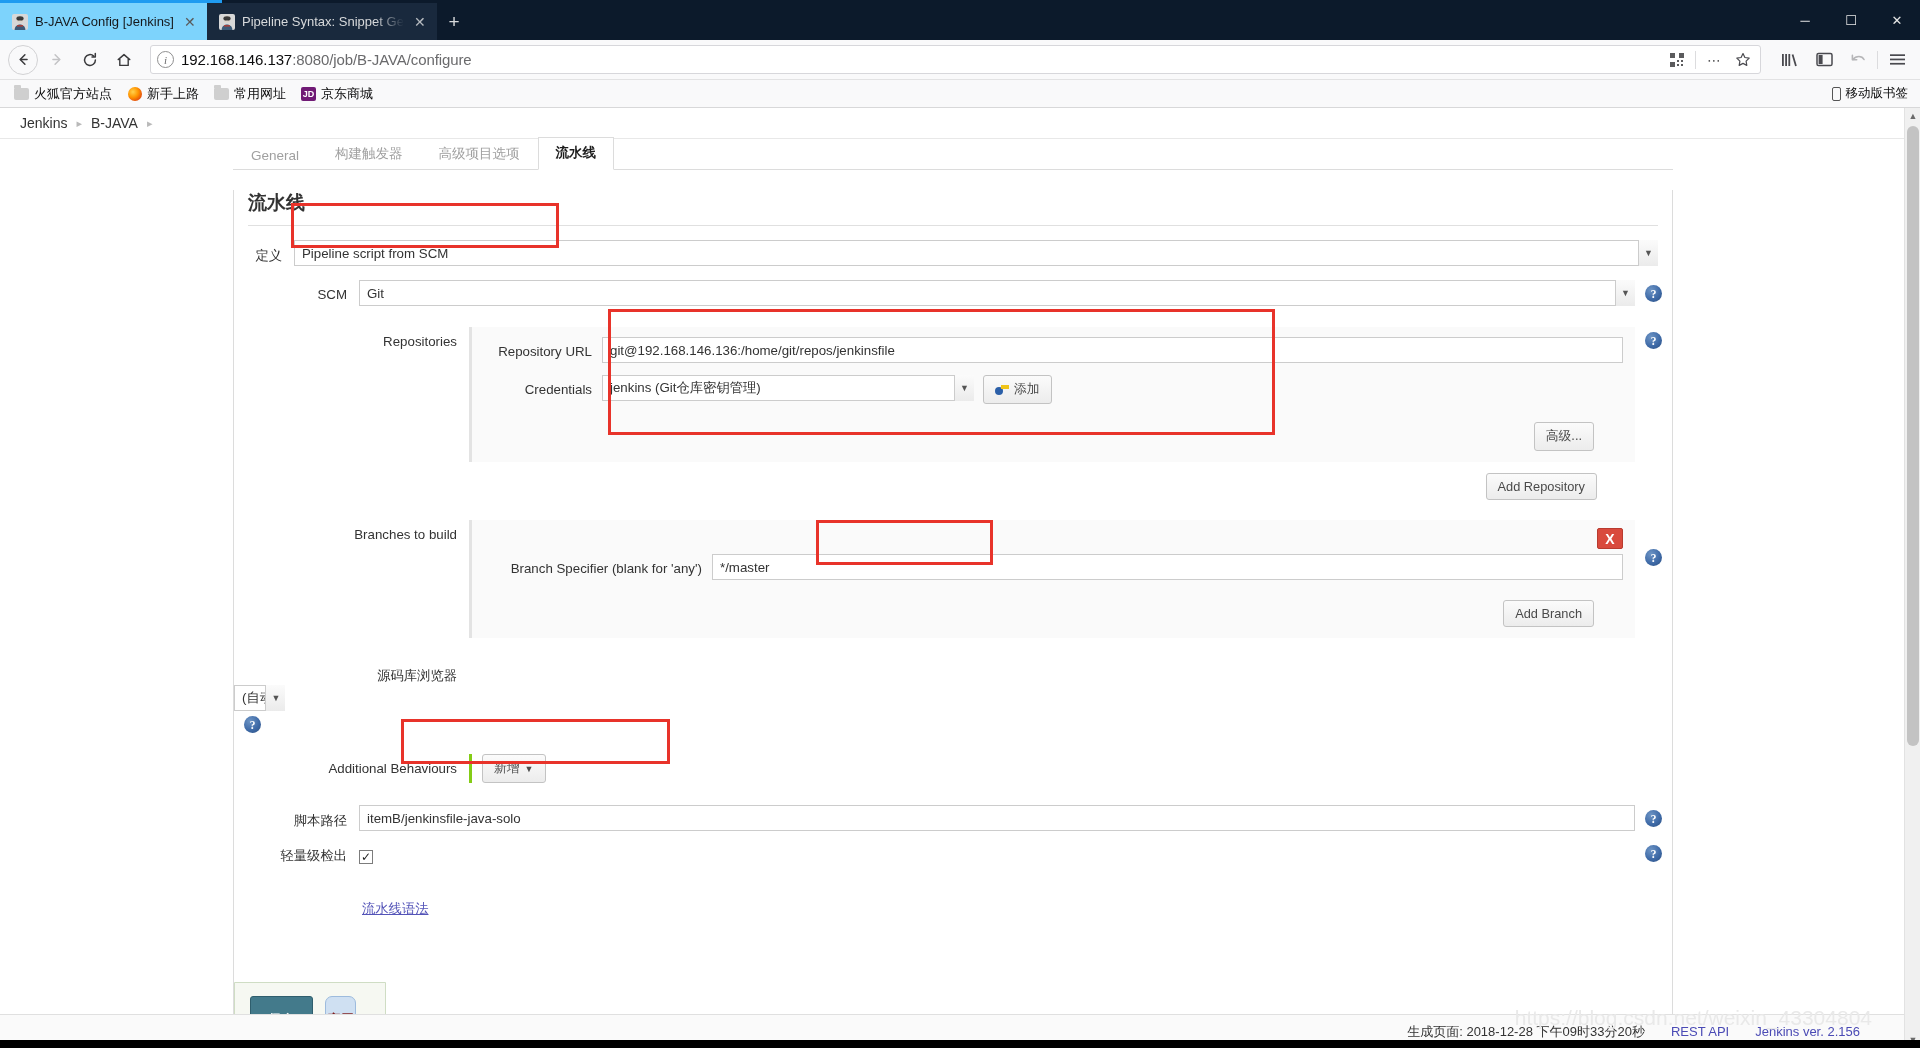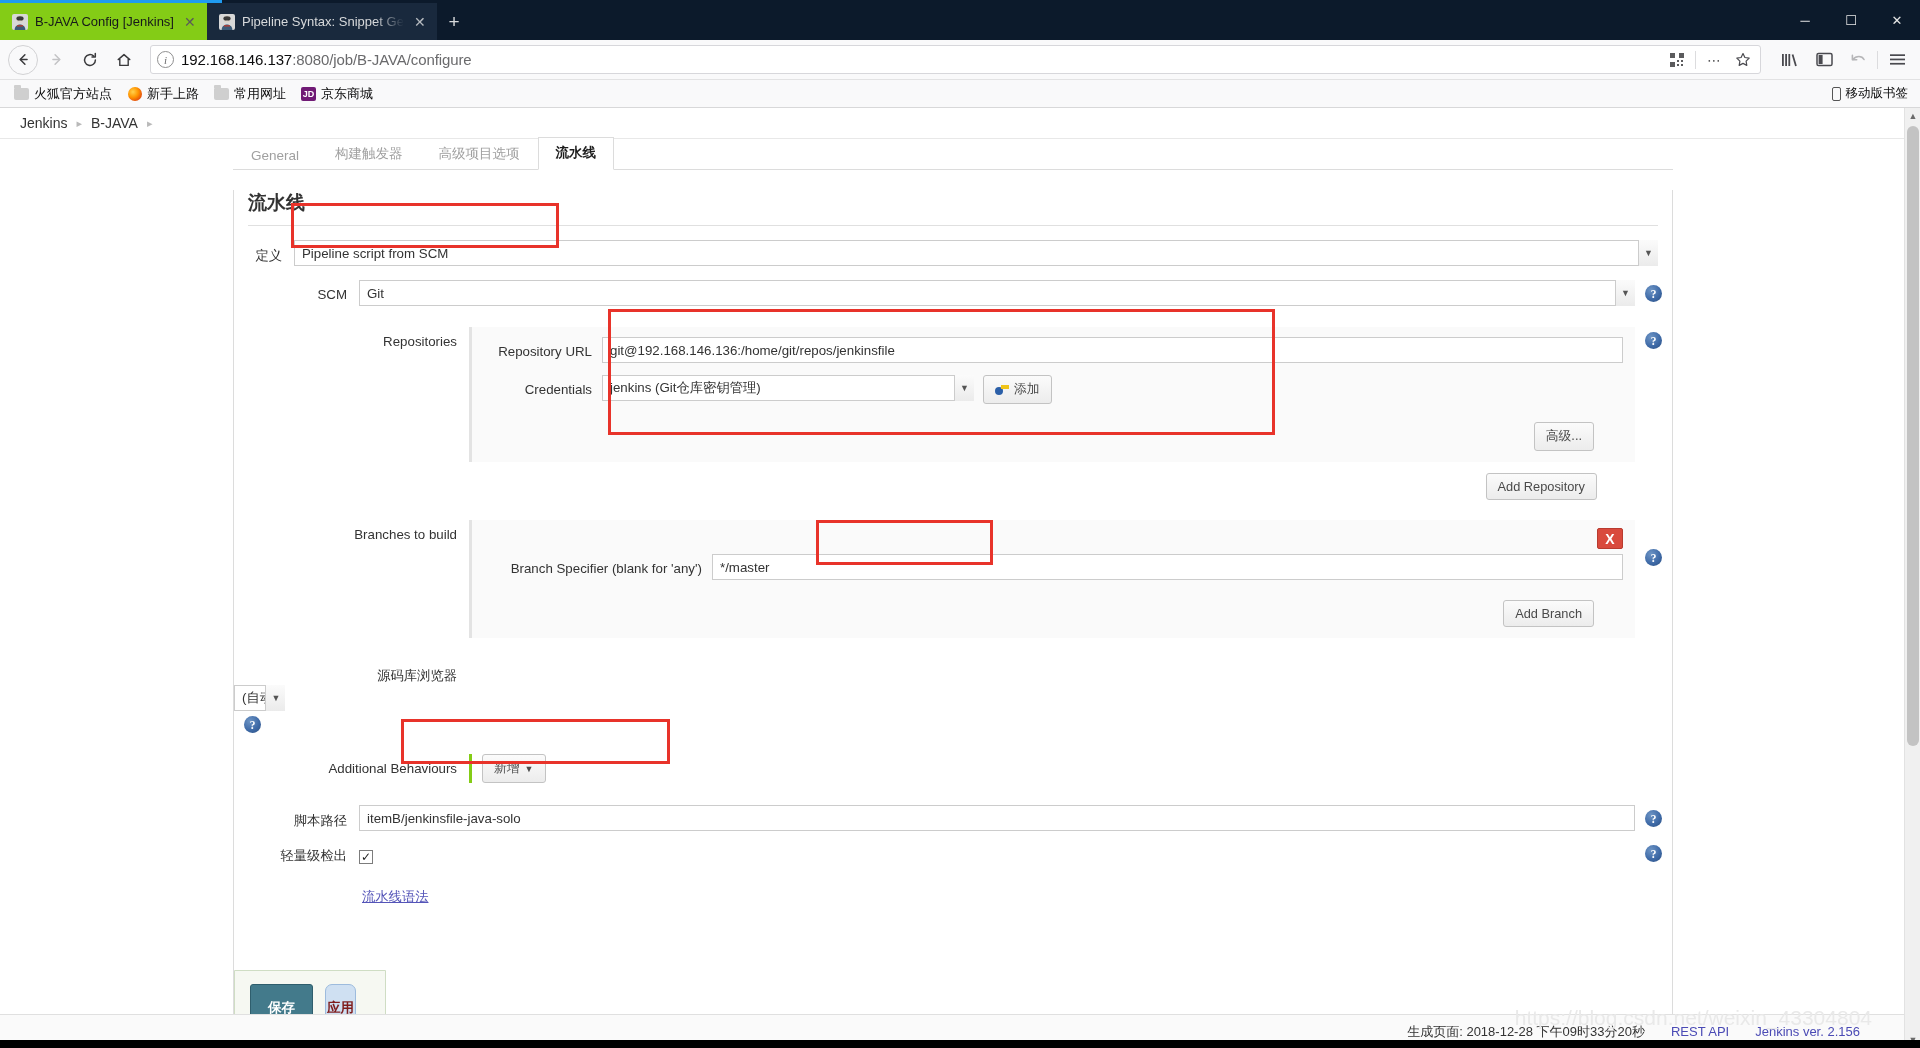--- a/index.html
+++ b/index.html
@@ -18,21 +18,21 @@
   }
   .tabbar::before{
     content:""; position:absolute; left:0; top:0; width:222px; height:3px;
     background:#1f9bf0; z-index:5;
   }
   .tab{
     height:37px; display:flex; align-items:center; gap:7px;
     padding:0 8px 0 12px; font-size:13px; min-width:200px; max-width:230px;
     position:relative;
   }
-  .tab.active{ background:#84cc16; color:#16181b; }
+  .tab.active{ background:#7dd3fc; color:#16181b; }
   .tab.inactive{ background:#19293d; color:#d7d9db; }
   .tab .favicon{
     width:16px;height:16px;flex:0 0 16px;border-radius:2px;
     display:flex;align-items:center;justify-content:center;font-size:12px;
     background:#d8d8d8; color:#333; overflow:hidden;
   }
   .tab .tabtitle{
     flex:1 1 auto; white-space:nowrap; overflow:hidden;
     text-overflow:clip; font-size:13px;
   }
@@ -522,21 +522,21 @@
       <div class="row" style="margin-top:14px;">
         <div class="lbl" style="width:125px;padding-top:2px;">轻量级检出</div>
         <div class="fld" style="padding-top:2px;">
           <span class="chk">✓</span>
         </div>
         <div style="width:37px;display:flex;justify-content:center;">
           <div class="helpicon" style="margin-top:0;">?</div>
         </div>
       </div>
 
-      <div style="margin:22px 0 0 128px;">
+      <div style="margin:34px 0 0 128px;">
         <a class="plink" href="#">流水线语法</a>
       </div>
 
       <div style="margin-top:64px;">
         <div class="savebar">
           <button class="btn-save">保存</button>
           <button class="btn-apply">应用</button>
         </div>
       </div>
 

